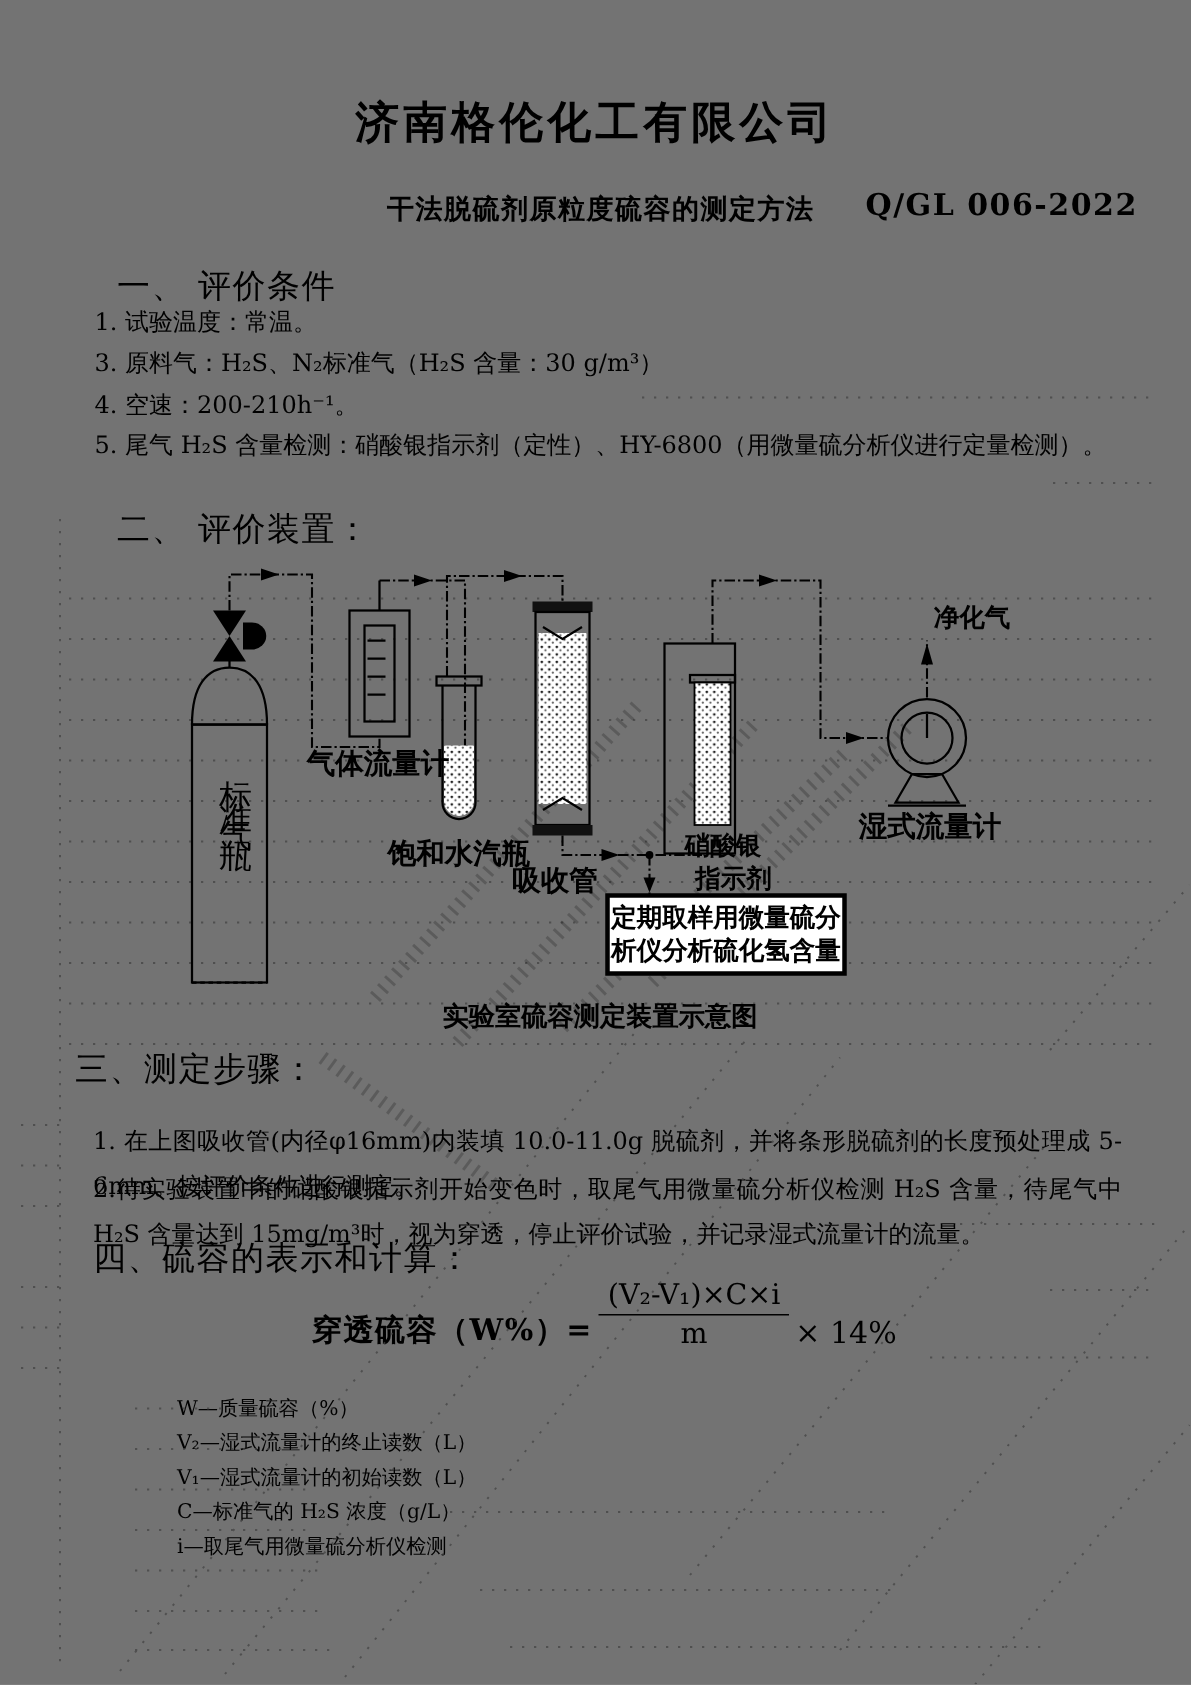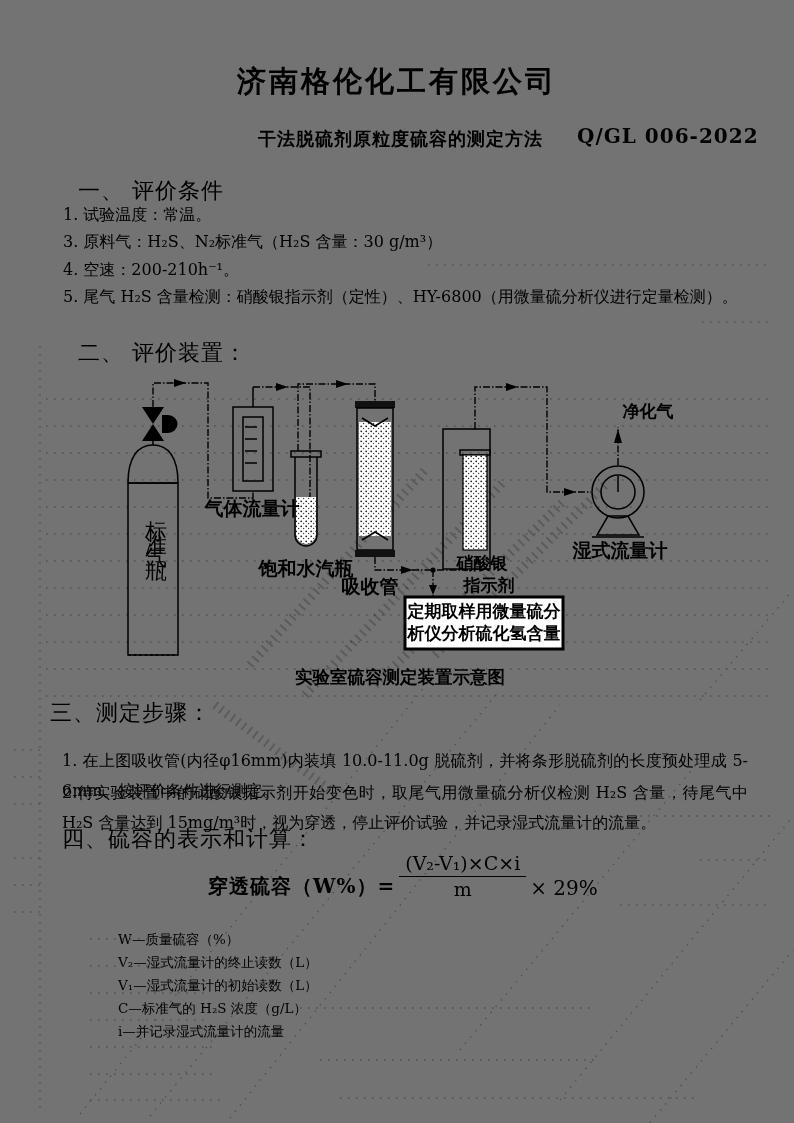--- a/index.html
+++ b/index.html
@@ -185,24 +185,24 @@
   <div class="abs para" id="step2">2.待实验装置中的硝酸银指示剂开始变色时，取尾气用微量硫分析仪检测 H₂S 含量，待尾气中 H₂S 含量达到 15mg/m³时，视为穿透，停止评价试验，并记录湿式流量计的流量。</div>
 
   <div class="abs sec-heading" id="sec4-heading">四、硫容的表示和计算：</div>
 
   <div class="abs" id="formula">
     <span class="lhs">穿透硫容（W%）=</span>
     <span class="frac">
       <span class="num">(V₂-V₁)×C×i</span>
       <span class="den">m</span>
     </span>
-    <span class="rhs">× 29%</span>
+    <span class="rhs">× 14%</span>
   </div>
 
   <div class="abs" id="legend">
     <div>W—质量硫容（%）</div>
     <div>V₂—湿式流量计的终止读数（L）</div>
     <div>V₁—湿式流量计的初始读数（L）</div>
     <div>C—标准气的 H₂S 浓度（g/L）</div>
-    <div>i—并记录湿式流量计的流量</div>
+    <div>i—取尾气用微量硫分析仪检测</div>
   </div>
 
 </div>
 
 </body></html>

